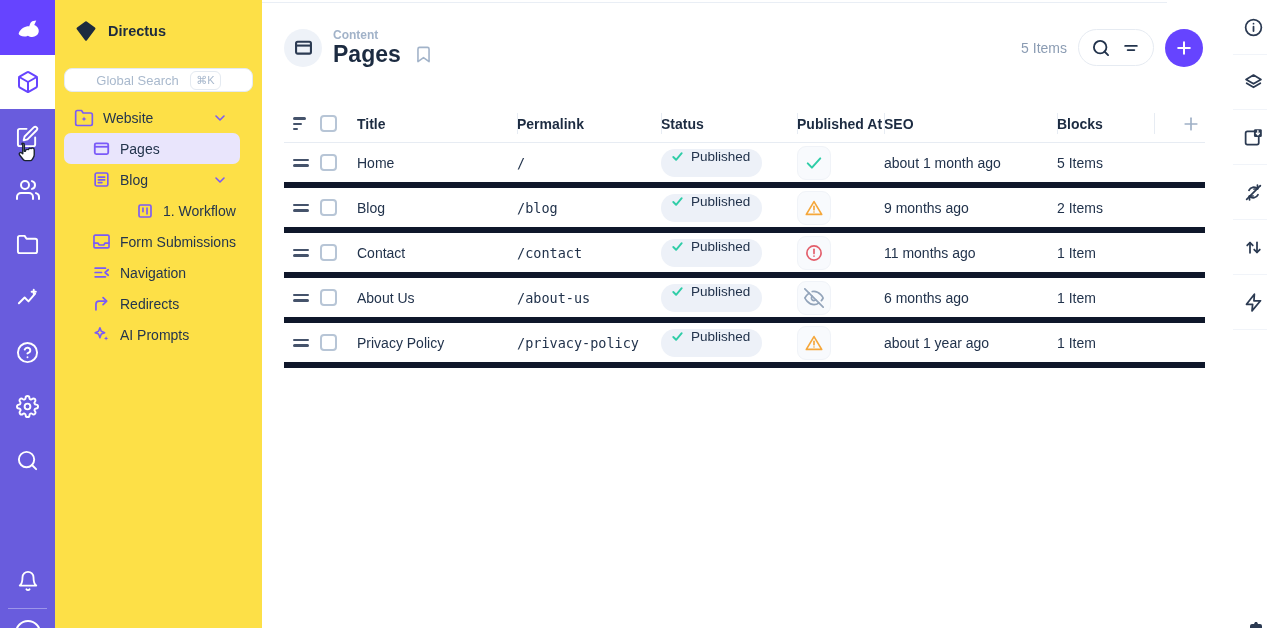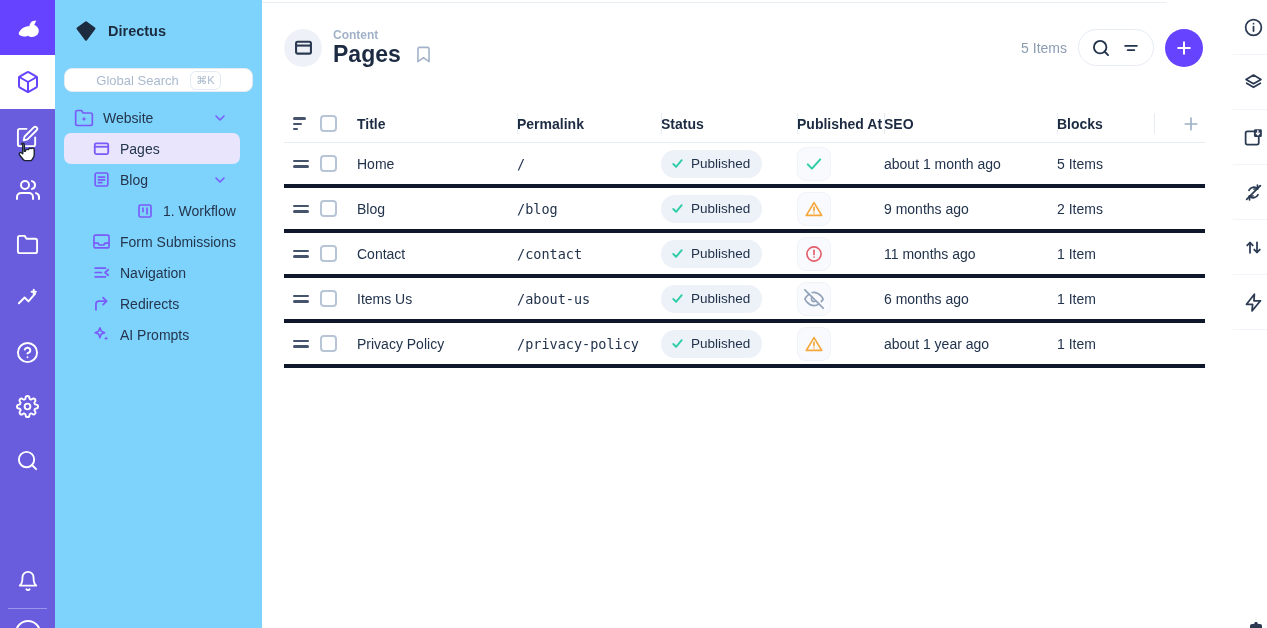--- a/index.html
+++ b/index.html
@@ -12,21 +12,21 @@
     background:#695cdd; display:flex; flex-direction:column; align-items:center; overflow:hidden; z-index:6; }
   .logo-tile { width:55px; height:55px; background:#6644ff; display:flex; align-items:center; justify-content:center; }
   .module-btn { width:55px; height:54px; display:flex; align-items:center; justify-content:center; color:#fff; cursor:pointer; }
   .module-btn.active { background:#fff; color:#6644ff; }
   .module-bottom { margin-top:auto; width:100%; display:flex; flex-direction:column; align-items:center; }
   .rail-divider { width:39px; height:1px; background:rgba(255,255,255,.35); }
   .avatar-partial { width:26px; height:26px; border:2px solid #fff; border-radius:50%; margin-top:11px; margin-bottom:-18px; }
   .cursor-overlay { position:absolute; left:13px; top:140px; z-index:20; pointer-events:none; }
 
   
-  .nav-panel { position:absolute; left:55px; top:0; bottom:0; width:207px; background:#7dd3fc; }
+  .nav-panel { position:absolute; left:55px; top:0; bottom:0; width:207px; background:#fde047; }
   .project-row { display:flex; align-items:center; gap:11px; padding:19px 0 0 20px; height:43px; font-size:14.5px; font-weight:700; color:#1d2b3f; }
   .search-wrap { margin:25px 9px 0 9px; height:24px; border:1px solid #e4eaf1; border-radius:8px;
     display:flex; align-items:center; justify-content:center; gap:8px; padding:0 8px; background:#fff; }
   .search-wrap input { border:none; outline:none; width:86px; font-size:13px; color:#1c2b41; font-family:"Liberation Sans",sans-serif; }
   .search-wrap input::placeholder { color:#a9b9cd; }
   .kbd-badge { border:1px solid #e4eaf1; border-radius:6px; padding:2px 5px; font-size:11px; color:#a9b9cd; white-space:nowrap; }
 
   .nav-list { padding-top:10px; }
   .nav-item { display:flex; align-items:center; gap:9px; height:31px; margin:0 22px 0 9px; border-radius:7px;
     font-size:14px; font-weight:500; color:#24354d; cursor:pointer; }
@@ -52,28 +52,28 @@
   .pill-icon { cursor:pointer; }
   .add-button { width:38px; height:38px; border-radius:50%; background:#6644ff; color:#fff; display:flex; align-items:center; justify-content:center; cursor:pointer; }
 
   
   .table { margin:38px 0 0 22px; width:921px; }
   .thead, .trow { display:grid; grid-template-columns:36px 37px 160px 144px 136px 87px 173px 97px 51px; align-items:center; }
   .thead { height:38px; border-bottom:1px solid #e7ecf3; font-weight:700; font-size:14px; color:#1c2b41; }
   .hcell { position:relative; height:100%; display:flex; align-items:center; }
   .hcell.divided::before { content:""; position:absolute; left:0; top:8px; bottom:8px; width:1px; background:#e7ecf3; }
   .hcell.c-plus { justify-content:flex-end; padding-right:4px; }
-  .trow { height:45px; border-bottom:4px solid #0f172a; font-size:14px; color:#22334c; cursor:pointer; }
+  .trow { height:45px; border-bottom:6px solid #0f172a; font-size:14px; color:#22334c; cursor:pointer; }
   .sort-icon, .drag-handle { display:flex; flex-direction:column; gap:3px; margin-left:9px; cursor:pointer; }
   .sort-icon i, .drag-handle i { display:block; height:2.4px; border-radius:2px; background:#45536b; }
   .sort-icon i:nth-child(1){ width:13px; } .sort-icon i:nth-child(2){ width:9px; } .sort-icon i:nth-child(3){ width:5px; }
   .drag-handle i { width:16px; }
   .checkbox { width:17px; height:17px; border:2px solid #b7c5d6; border-radius:4px; background:#fff; cursor:pointer; }
   .mono { font-family:"DejaVu Sans Mono", monospace; font-size:13.5px; color:#22334c; }
-  .chip { display:inline-flex; align-items:center; gap:6px; height:28px; padding:0 12px 0 9px; border-radius:15px; background:#edf1f8; font-size:13.5px; color:#22334c; }
+  .chip { display:inline-flex; align-items:flex-start; gap:6px; height:28px; padding:0 12px 0 9px; border-radius:15px; background:#edf1f8; font-size:13.5px; color:#22334c; }
   .seo-box { width:34px; height:34px; border-radius:9px; background:#f8fafd; border:1px solid #f0f3f8; display:flex; align-items:center; justify-content:center; }
   .seo-check { color:#2ecda7; } .seo-warning { color:#f5a73b; } .seo-error { color:#e35d6a; } .seo-hidden { color:#93a4ba; }
 
   
   .right-sidebar { position:absolute; right:0; top:0; bottom:0; width:46px; background:#fff; }
   .rs-cell { height:55px; display:flex; align-items:center; padding-left:22px; position:relative; color:#2b3a52; cursor:pointer; }
   .rs-cell::after { content:""; position:absolute; left:12px; right:0; bottom:0; height:1px; background:#f1f4f9; }
   .rs-corner { position:absolute; bottom:-5px; left:27px; color:#2b3a52; }
 </style>
 </head>
@@ -434,21 +434,21 @@
   <div class="trow">
     <div class="hcell">
             <span class="drag-handle">
               <i></i>
               <i></i>
             </span>
           </div>
     <div class="hcell">
             <span class="checkbox"></span>
           </div>
-    <div class="hcell">Items Us</div>
+    <div class="hcell">About Us</div>
     <div class="hcell mono">/about-us</div>
     <div class="hcell">
       <span class="chip">
         <svg width="15" height="15" viewBox="0 0 16 16" fill="none" stroke="#2ecda7" stroke-width="2" stroke-linecap="round" stroke-linejoin="round">
                 <polyline points="3.5 8.5 6.5 11.5 12.5 4.5"></polyline>
               </svg>
         <span>Published</span>
       </span>
     </div>
     <div class="hcell">

